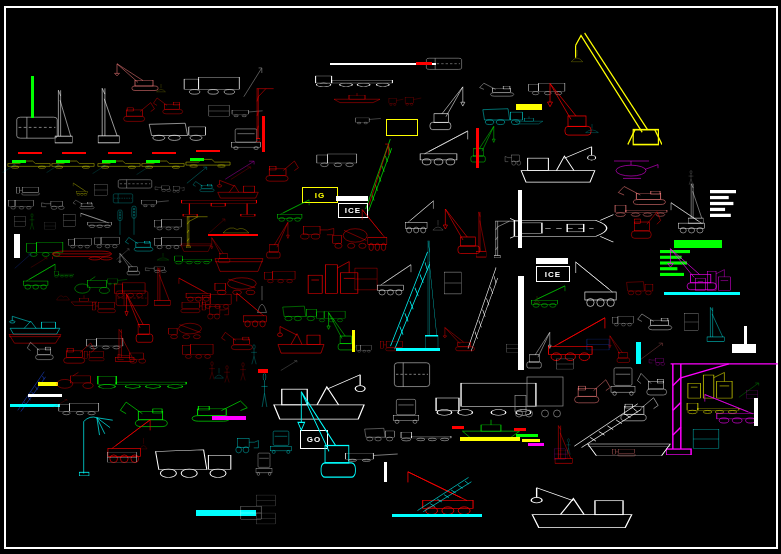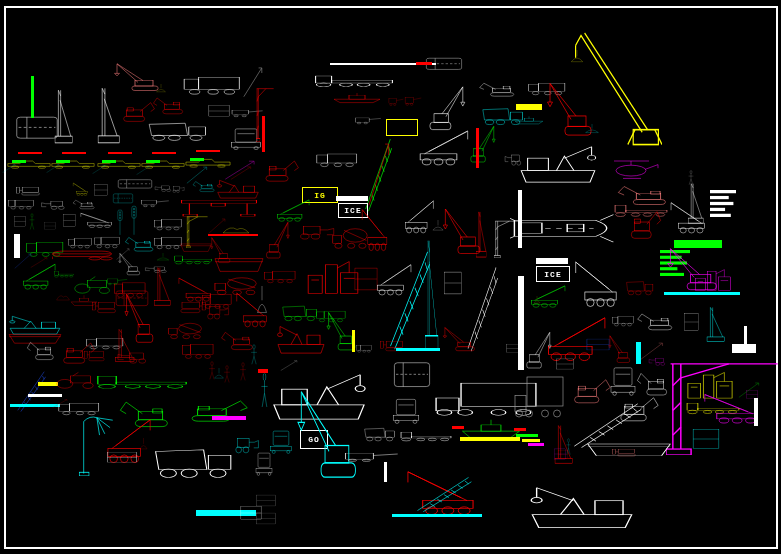--- a/index.html
+++ b/index.html
@@ -1,17 +1,17 @@
 <!DOCTYPE html>
 <html><head>
 <meta charset="utf-8">
 <style>
   html,body{margin:0;padding:0;background:#1a1a1a;}
   #stage{position:relative;width:781px;height:554px;background:#000;overflow:hidden;
-         font-family:Liberation Mono, monospace;}
+         font-family:Liberation Sans, sans-serif;}
   #frame{position:absolute;border:2px solid #fff;pointer-events:none;}
   .item{position:absolute;display:block;}
   .item *{vector-effect:non-scaling-stroke;}
   .fill-el{position:absolute;}
   .label-box{position:absolute;border:1px solid;display:flex;align-items:center;
              justify-content:center;font-size:8px;font-weight:bold;letter-spacing:1px;}
   .flip{transform:scaleX(-1);}
   #defs{position:absolute;width:0;height:0;overflow:hidden;}
 </style>
 </head>

